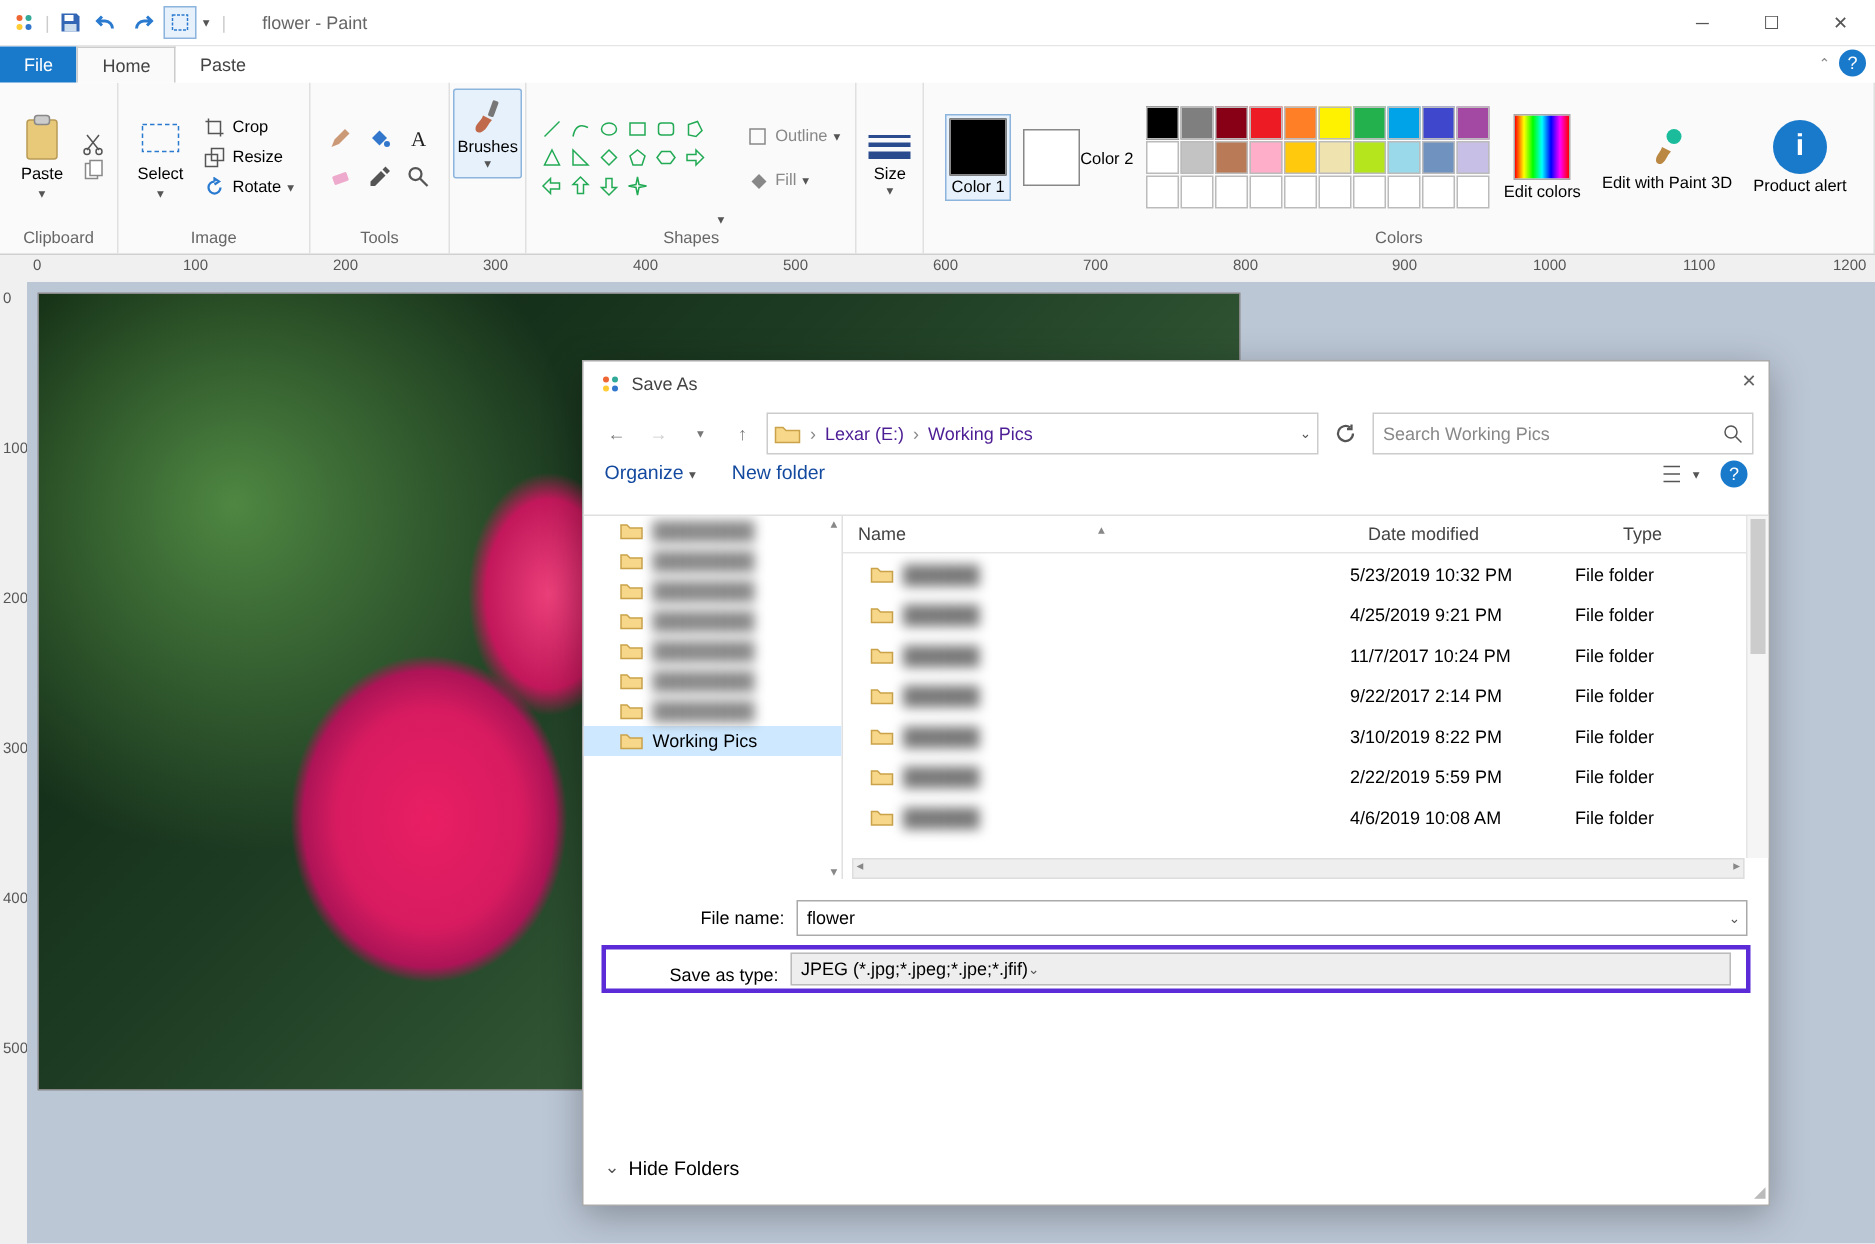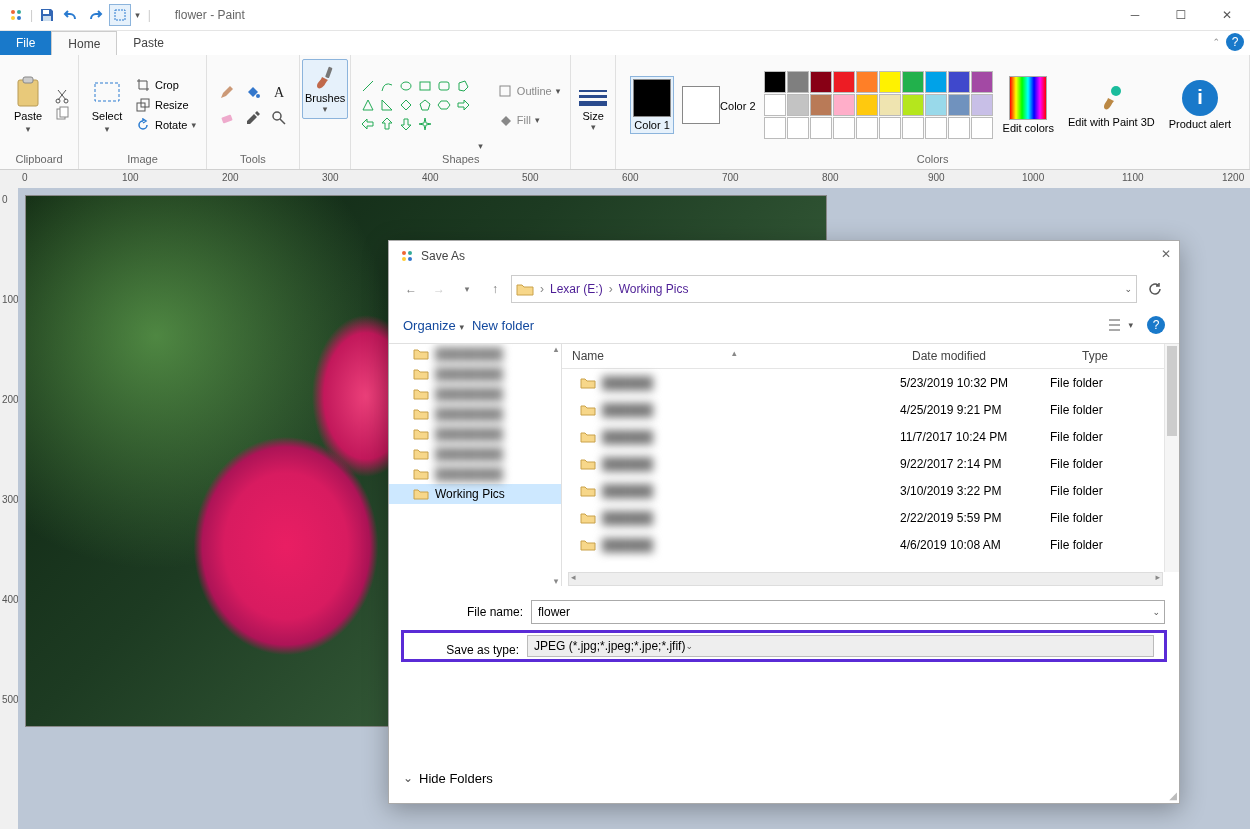--- a/index.html
+++ b/index.html
@@ -80,21 +80,21 @@
 .dlg-nav .navbtn{width:24px;height:24px;display:flex;align-items:center;justify-content:center;color:#777}
 .addr-bar{flex:1;height:26px;border:1px solid #ccc;display:flex;align-items:center;padding:0 4px;gap:6px;font-size:12px;position:relative}
 .addr-bar .folder-ic{color:#e8b84a}
 .addr-bar .crumb{color:#4c1d95}
 .addr-bar .sep{color:#888}
 .addr-bar .drop{position:absolute;right:4px;color:#555}
 .refresh{width:28px;height:26px;display:flex;align-items:center;justify-content:center;color:#555}
 .search{width:240px;height:26px;border:1px solid #ccc;display:flex;align-items:center;padding:0 6px;color:#888;font-size:12px;position:relative}
 .search .sic{position:absolute;right:6px;color:#555}
 
-.dlg-toolbar{height:36px;display:flex;align-items:center;padding:0 14px;gap:8px;color:#13499e;font-size:13px;position:relative}
+.dlg-toolbar{height:36px;display:flex;padding:0 14px;gap:24px;color:#13499e;font-size:13px;position:relative}
 .dlg-toolbar .right{position:absolute;right:14px;display:flex;align-items:center;gap:14px}
 .view-btn{display:flex;align-items:center;gap:4px;color:#555}
 .help-sm{width:18px;height:18px;border-radius:50%;background:#1979ca;color:#fff;display:flex;align-items:center;justify-content:center;font-size:12px}
 
 .dlg-body{display:flex;height:242px;border-top:1px solid #e0e0e0;position:relative}
 .tree{width:172px;border-right:1px solid #e0e0e0;overflow:hidden;position:relative}
 .tree-item{display:flex;align-items:center;gap:6px;padding:3px 8px 3px 24px;font-size:12px}
 .tree-item .fic{color:#e8b84a}
 .tree-item.selected{background:#cde8ff}
 .tree-item .blur{filter:blur(4px);color:#888}
@@ -566,20 +566,29 @@
       <span class="crumb">Lexar (E:)</span>
       <span class="sep">›</span>
       <span class="crumb">Working Pics</span>
       <span class="drop caret">⌄</span>
     </div>
     <span class="refresh">
       <svg width="16" height="16" viewBox="0 0 16 16">
           <path fill="none" stroke="#555" stroke-width="1.5" d="M13 8a5 5 0 1 1-2-4m1-2v3h-3"></path>
         </svg>
     </span>
+    <div class="search">
+      <span>Search Working Pics</span>
+      <span class="sic">
+        <svg width="14" height="14" viewBox="0 0 14 14">
+            <circle cx="6" cy="6" r="4" fill="none" stroke="#555"></circle>
+            <line x1="9" y1="9" x2="13" y2="13" stroke="#555"></line>
+          </svg>
+      </span>
+    </div>
   </div>
 
   <div class="dlg-toolbar">
     <span><span>Organize</span> <span class="caret">▾</span></span>
     <span>New folder</span>
     <div class="right">
       <span class="view-btn">
         <svg width="16" height="14" viewBox="0 0 16 14">
             <line x1="1" y1="2" x2="12" y2="2" stroke="#555"></line>
             <line x1="1" y1="7" x2="12" y2="7" stroke="#555"></line>
@@ -723,21 +732,21 @@
           </div>
           <div class="list-row">
             <div class="col-name" style="padding-left:18px;display:flex;align-items:center">
               <span class="fic">
                 <svg width="16" height="12" viewBox="0 0 16 12">
                   <path fill="#f7d78a" stroke="#caa24a" d="M1 2h4l2 2h8v7H1z"></path>
                 </svg>
               </span>
               <span class="blur">██████</span>
             </div>
-            <div class="col-date">3/10/2019 3:22 PM</div>
+            <div class="col-date">3/10/2019 8:22 PM</div>
             <div class="col-type">File folder</div>
           </div>
           <div class="list-row">
             <div class="col-name" style="padding-left:18px;display:flex;align-items:center">
               <span class="fic">
                 <svg width="16" height="12" viewBox="0 0 16 12">
                   <path fill="#f7d78a" stroke="#caa24a" d="M1 2h4l2 2h8v7H1z"></path>
                 </svg>
               </span>
               <span class="blur">██████</span>

